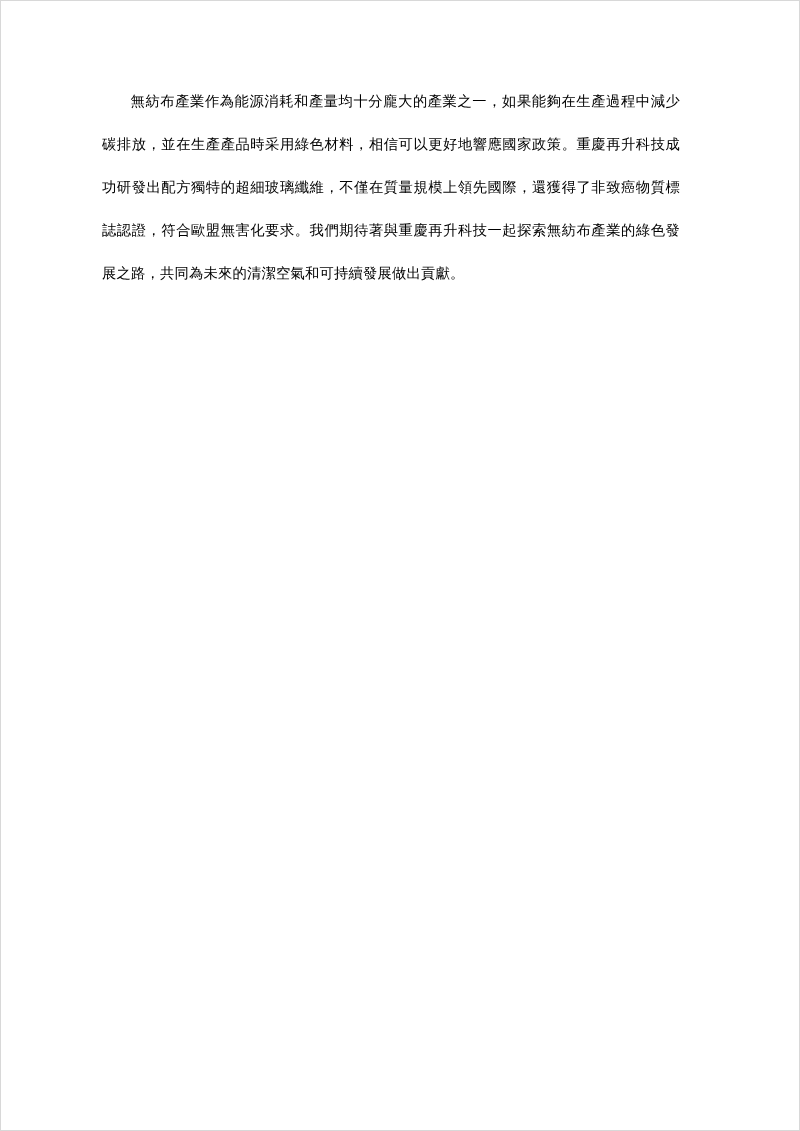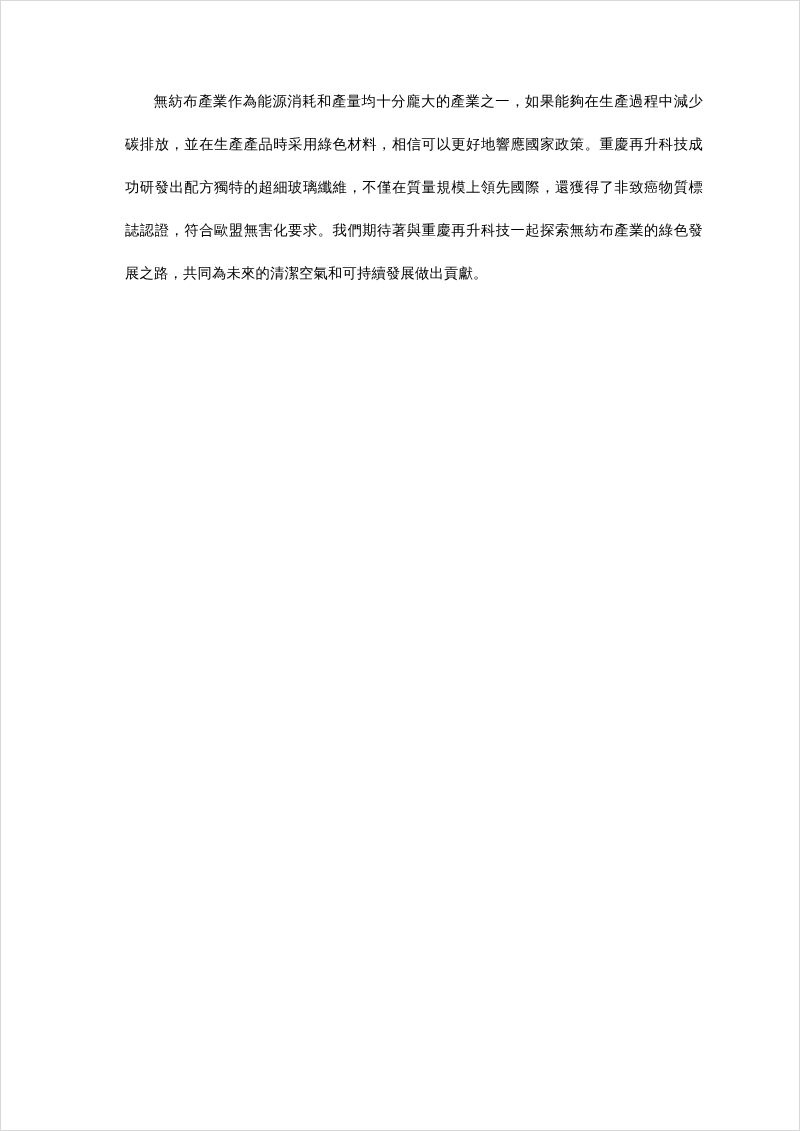--- a/index.html
+++ b/index.html
@@ -23,21 +23,21 @@
     position: absolute;
     left: 0;
     top: 0;
     right: 0;
     bottom: 0;
     border: 1px solid #d8d8d8;
     pointer-events: none;
   }
   .doc-body {
     position: absolute;
-    left: 125px;
+    left: 102px;
     top: 80px;
     width: 578px;
   }
   .paragraph {
     font-size: 14.3px;
     line-height: 43px;
     color: #000000;
     text-align: justify;
     text-justify: inter-ideograph;
     text-indent: 2em;

